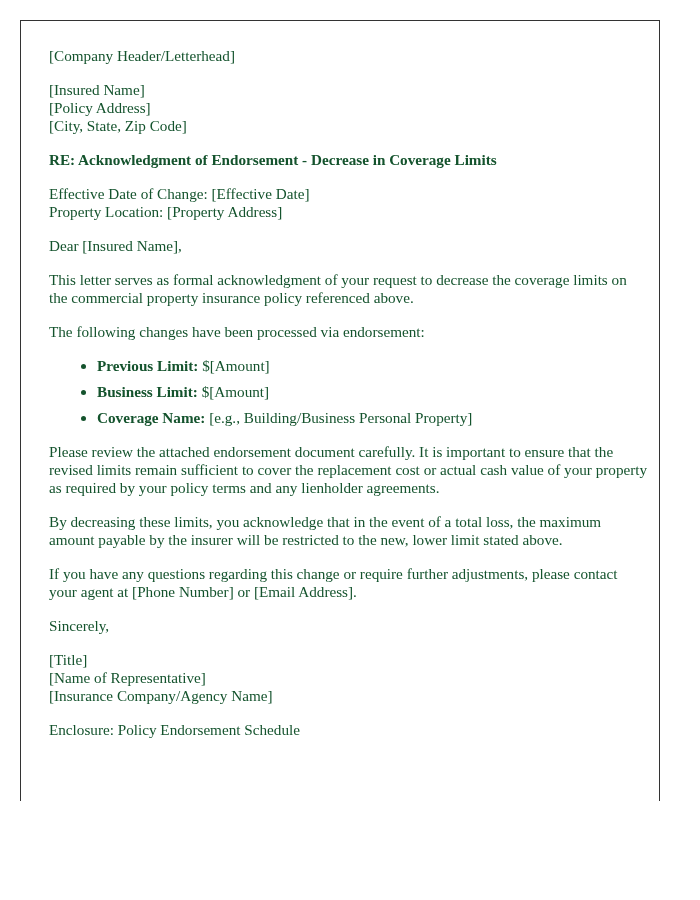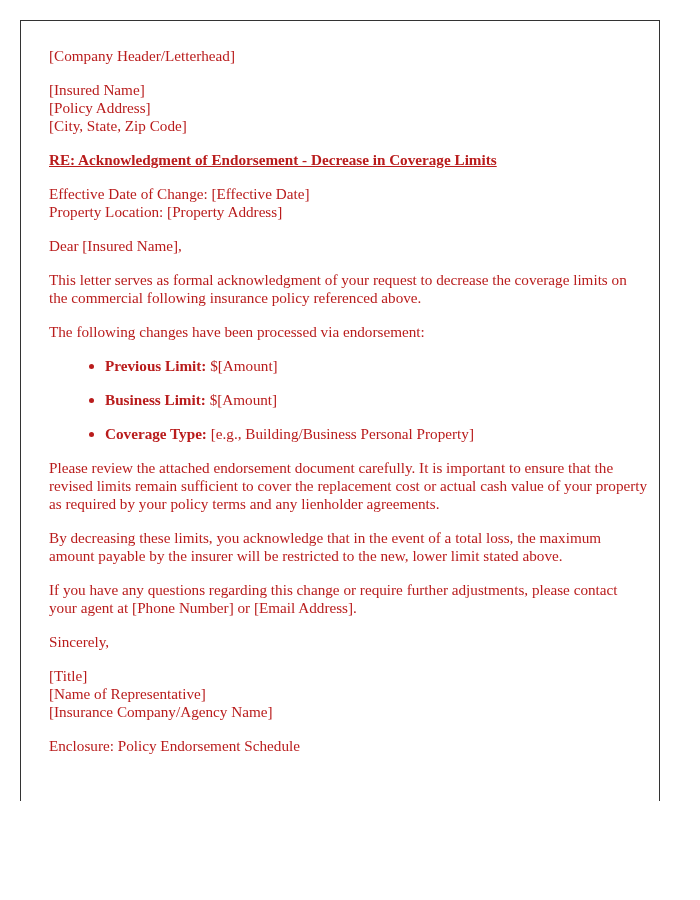--- a/index.html
+++ b/index.html
@@ -23,32 +23,32 @@
     overflow: hidden;
   }
   .content {
     position: absolute;
     left: 28px;
     top: 26px;
     width: 600px;
     font-family: "Liberation Serif", "DejaVu Serif", serif;
     font-size: 15.2px;
     line-height: 18px;
-    color: #b91c1c;
+    color: #14532d;
   }
   p {
     margin: 0 0 16px 0;
   }
-  .re-line { font-weight: bold; text-decoration: underline; }
+  .re-line { font-weight: bold; }
   ul {
     margin: 0 0 16px 0;
     padding-left: 40px;
     list-style: disc;
   }
-  li { margin: 16px; }
+  li { margin: 8px; }
   li b { font-weight: bold; }
 </style>
 </head>
 <body>
 
 <div class="page">
   <div class="content">
 
     <p>[Company Header/Letterhead]</p>
 
@@ -61,28 +61,28 @@
 
     <p class="re-line">RE: Acknowledgment of Endorsement - Decrease in Coverage Limits</p>
 
     <p class="block">
       <span style="display:block">Effective Date of Change: [Effective Date]</span>
       <span style="display:block">Property Location: [Property Address]</span>
     </p>
 
     <p>Dear [Insured Name],</p>
 
-    <p>This letter serves as formal acknowledgment of your request to decrease the coverage limits on the commercial following insurance policy referenced above.</p>
+    <p>This letter serves as formal acknowledgment of your request to decrease the coverage limits on the commercial property insurance policy referenced above.</p>
 
     <p>The following changes have been processed via endorsement:</p>
 
     <ul>
       <li><b>Previous Limit:</b><span> $[Amount]</span></li>
       <li><b>Business Limit:</b><span> $[Amount]</span></li>
-      <li><b>Coverage Type:</b><span> [e.g., Building/Business Personal Property]</span></li>
+      <li><b>Coverage Name:</b><span> [e.g., Building/Business Personal Property]</span></li>
     </ul>
 
     <p>Please review the attached endorsement document carefully. It is important to ensure that the revised limits remain sufficient to cover the replacement cost or actual cash value of your property as required by your policy terms and any lienholder agreements.</p>
 
     <p>By decreasing these limits, you acknowledge that in the event of a total loss, the maximum amount payable by the insurer will be restricted to the new, lower limit stated above.</p>
 
     <p>If you have any questions regarding this change or require further adjustments, please contact your agent at [Phone Number] or [Email Address].</p>
 
     <p>Sincerely,</p>
 

